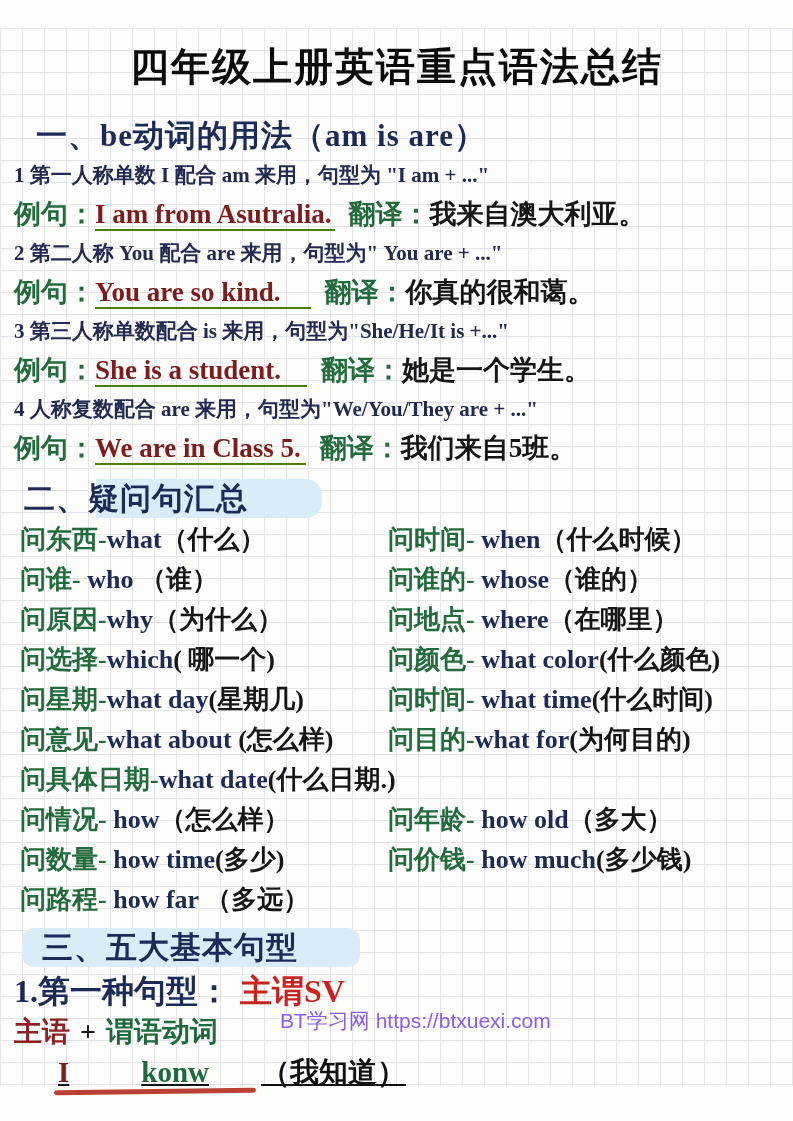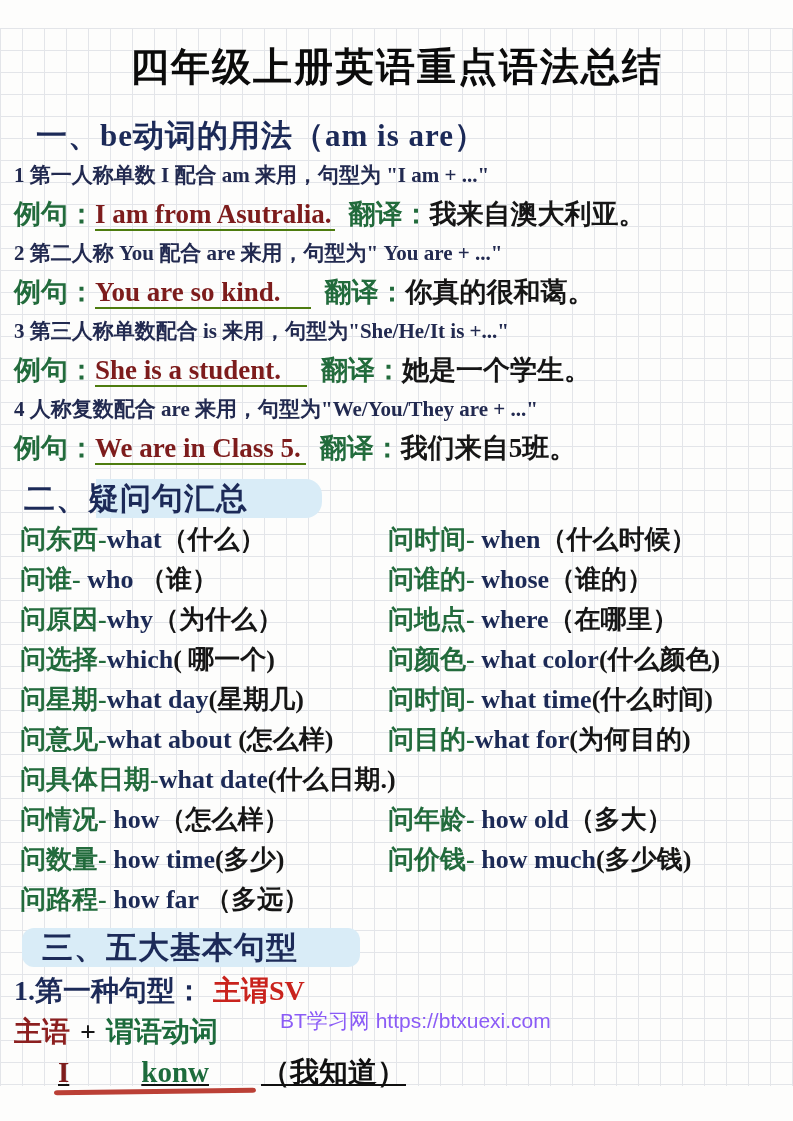--- a/index.html
+++ b/index.html
@@ -42,21 +42,21 @@
   .zh  { color:#161616; }
 
   .q-grid { display:grid; grid-template-columns:368px 1fr; margin-left:6px;
             font-size:26px; line-height:40px; }
   .q-item { white-space:nowrap; }
   .span2 { grid-column:1 / -1; }
   .q-label { color:#226b3c; }
   .q-en { color:#1c2a56; }
   .q-zh { color:#161616; }
 
-  .s3-line1 { font-size:28px; line-height:42px; color:#1c2a58; }
+  .s3-line1 { font-size:32px; line-height:42px; color:#1c2a58; }
   .red { color:#c9231d; margin-left:10px; }
   .s3-line2 { font-size:28px; line-height:40px; }
   .maroon { color:#8c1f1f; }
   .plus { color:#161616; margin:0 10px; }
   .green2 { color:#1d6b3c; }
 
   .s3-line3 { position:relative; font-size:29px; line-height:40px;text-decoration:underline; }
   .s3-line3 .subj { margin-left:44px; color:#7d1c1c; }
   .s3-line3 .verb { margin-left:72px; color:#1d6b3c; }
   .s3-line3 .note { margin-left:52px; color:#111; }

